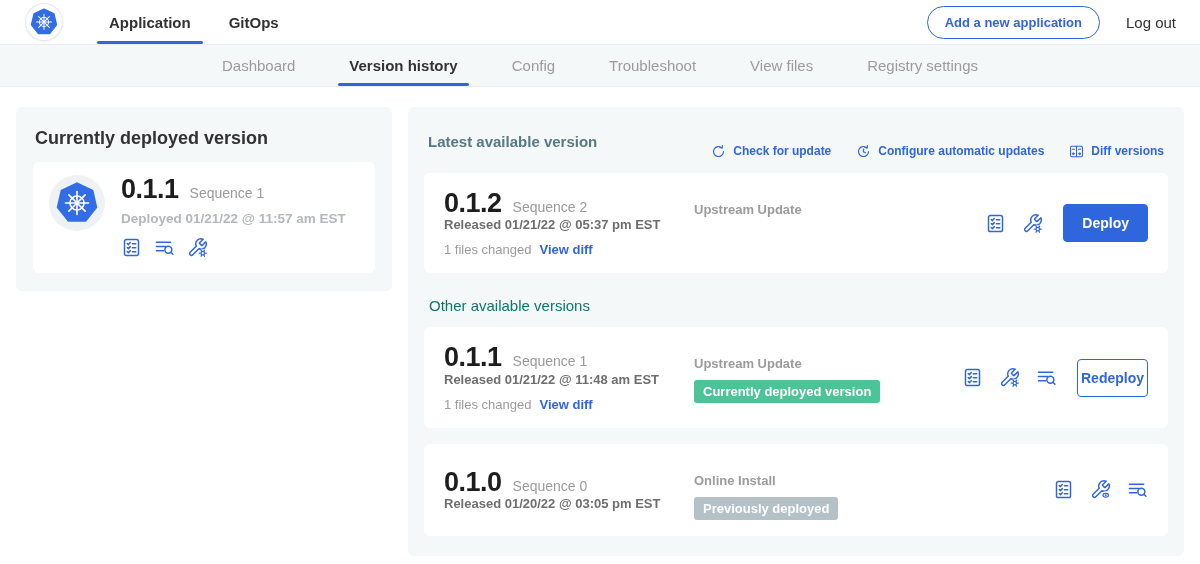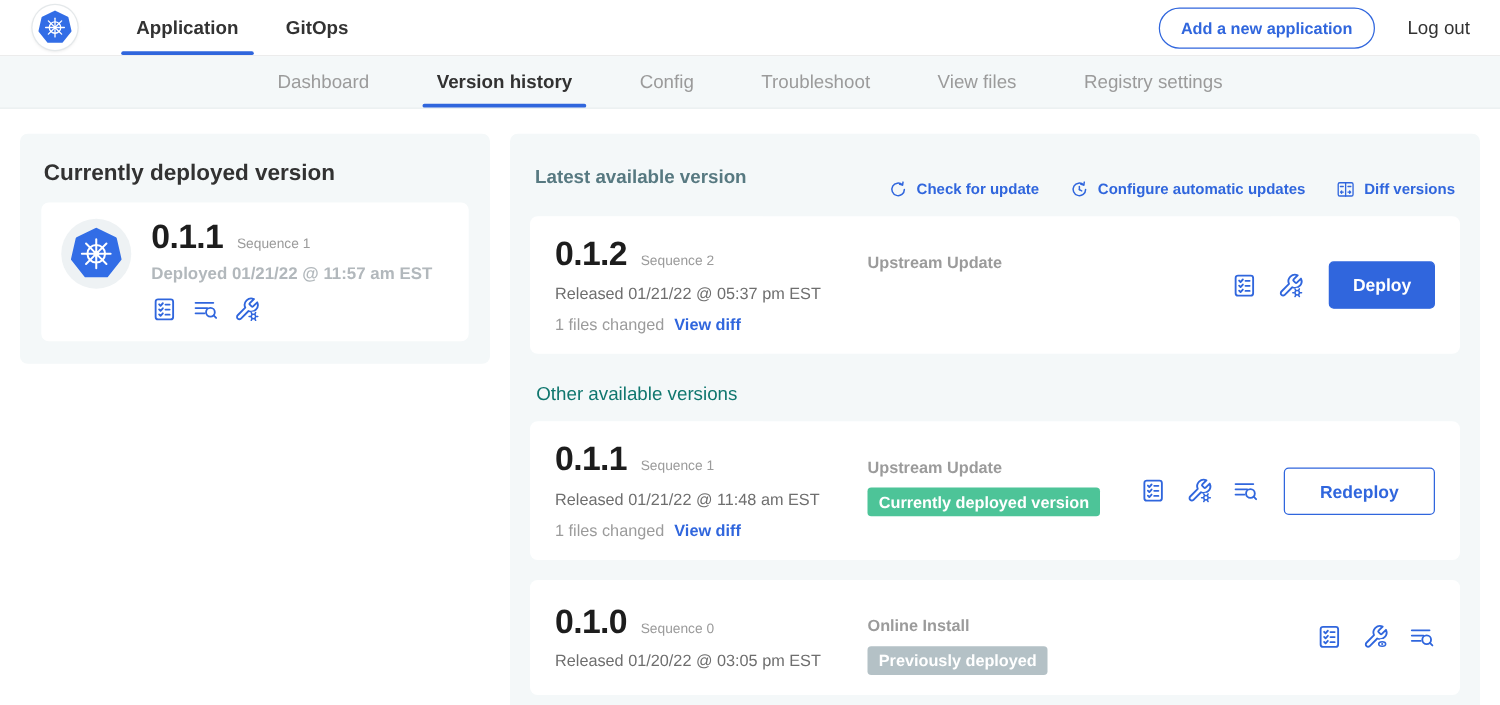--- a/index.html
+++ b/index.html
@@ -49,51 +49,51 @@
   .main{display:flex;gap:16px;align-items:flex-start;padding:20px 16px;}
 
   
   .deployed-card{width:376px;background:var(--panel);border-radius:6px;padding:14px 17px 18px;}
   .dc-title{font-size:18px;font-weight:700;color:var(--dark);margin:7px 2px 13px;}
   .dc-inner{background:#fff;border-radius:6px;padding:13px 16px 15px;display:flex;gap:16px;}
   .k8s-badge{width:56px;height:56px;border-radius:50%;background:#eef2f4;flex:none;
     display:flex;align-items:center;justify-content:center;}
   .ver-row{display:flex;align-items:baseline;gap:11px;}
   .ver{font-size:27px;font-weight:800;color:#1d1d1d;letter-spacing:-.5px;line-height:1.05;}
-  .seq{font-size:11px;color:var(--gray);text-align:right;}
+  .seq{font-size:14px;color:var(--gray);text-align:right;}
   .deployed-line{font-size:13.5px;color:var(--light-gray);font-weight:700;margin-top:8px;}
   .icon-row{display:flex;gap:12px;margin-top:11px;align-items:center;}
   .icon-btn{width:21px;height:21px;cursor:pointer;}
   .icon-btn svg{width:100%;height:100%;}
 
   
   .versions-panel{flex:1;background:var(--panel);border-radius:6px;padding:15px 16px 20px;}
   .vp-header{display:flex;align-items:center;margin:2px 4px 14px;}
   .vp-title{font-size:15px;font-weight:600;color:var(--teal);}
   .vp-actions{margin-left:auto;display:flex;align-items:center;gap:25px;}
   .vp-action{display:flex;align-items:flex-start;gap:7px;color:var(--blue);font-size:12px;
     font-weight:700;cursor:pointer;margin-top:20px;}
   .vp-action svg{width:15px;height:15px;}
 
   .version-card{background:#fff;border-radius:6px;padding:16px 20px;display:flex;align-items:center;}
   .vc-left{width:250px;flex:none;}
-  .released{font-size:13px;font-weight:400;color:var(--released);margin-top:10px;}
+  .released{font-size:13px;font-weight:700;color:var(--released);}
   .files-row{display:flex;gap:8px;font-size:13px;color:var(--gray);margin-top:10px;align-items:baseline;}
   .view-diff{color:var(--blue);font-weight:700;cursor:pointer;}
   .vc-mid{flex:1;align-self:flex-start;padding-top:13px;}
   .source-label{font-size:13px;font-weight:700;color:var(--gray);}
   .badge{display:inline-block;margin-top:9px;font-size:13px;font-weight:700;color:#fff;
     padding:4px 9px;border-radius:3px;}
   .badge.green{background:var(--green);}
   .badge.gray{background:var(--badge-gray);}
   .vc-right{margin-left:auto;display:flex;align-items:center;gap:16px;}
   .btn{font-size:14px;font-weight:700;border-radius:4px;padding:10px 18px;cursor:pointer;
     font-family:inherit;margin-left:4px;}
   .btn.primary{background:var(--blue);border:1px solid var(--blue);color:#fff;}
-  .btn.outline{background:#fff;border:1px solid var(--blue);color:var(--blue);padding:10px 28px;}
+  .btn.outline{background:#fff;border:1px solid var(--blue);color:var(--blue);padding:10px 3px;}
   .other-heading{font-size:15px;color:#0f766e;margin:24px 5px 13px;}
   .card-gap{height:16px;}
 </style>
 </head>
 <body>
 
 <svg width="0" height="0" style="position:absolute" aria-hidden="true">
   <defs>
     <symbol id="i-k8s" viewBox="0 0 40 40">
       <polygon points="20,3 33.3,9.4 36.6,23.8 27.4,35.3 12.6,35.3 3.4,23.8 6.7,9.4" fill="#326de6" stroke="#326de6" stroke-width="2" stroke-linejoin="round"></polygon>

